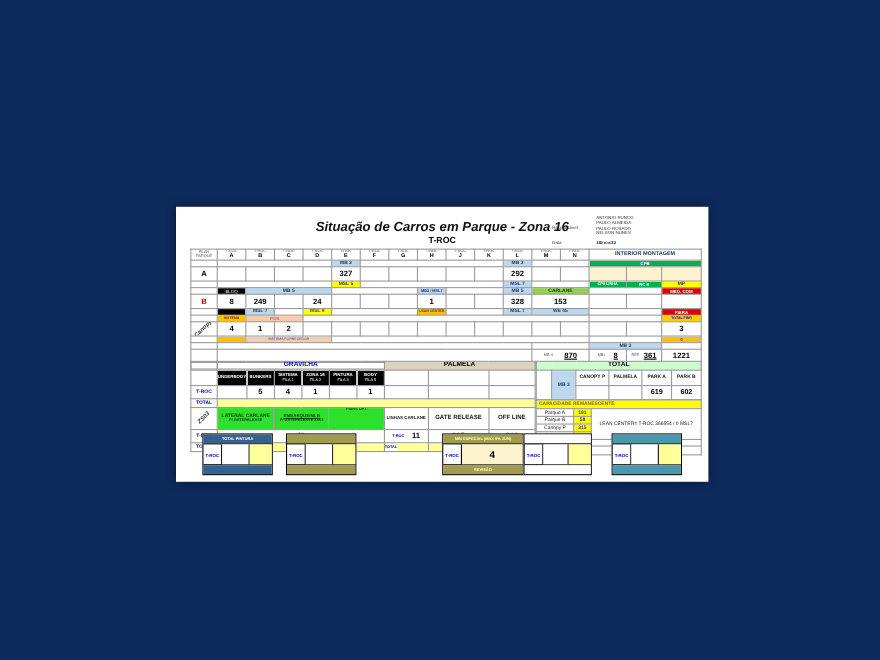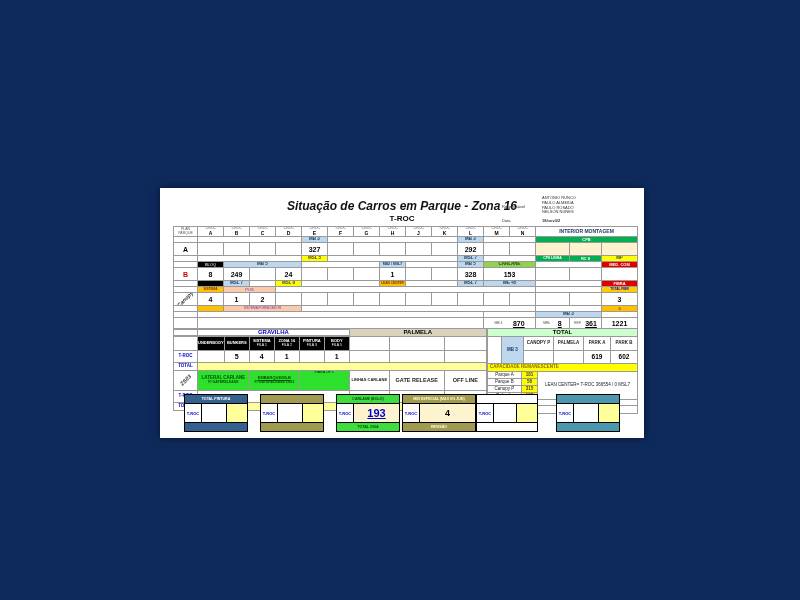--- a/index.html
+++ b/index.html
@@ -489,28 +489,20 @@
   </div>
   <div class="box th-olive" style="left:100px;width:62px">
     <div class="hd"></div>
     <div class="bd">
         <div class="troc">T-ROC</div>
         <div class="w"></div>
         <div class="y"></div>
       </div>
     <div class="ft"></div>
   </div>
-  <div class="box th-green" style="left:176px;width:62px">
-    <div class="hd">CARLANE (BOLO)</div>
-    <div class="bd">
-        <div class="troc">T-ROC</div>
-        <div class="valcell u">193</div>
-      </div>
-    <div class="ft">TOTAL ZS04</div>
-  </div>
   <div class="box th-olive" style="left:242px;width:72px">
     <div class="hd">MIN ESPECIAL (MAX 5% JUN)</div>
     <div class="bd">
         <div class="troc">T-ROC</div>
         <div class="valcell dark">4</div>
       </div>
     <div class="ft">REVISÃO</div>
   </div>
   <div class="box th-plain" style="left:316px;width:60px">
     <div class="hd"></div>

